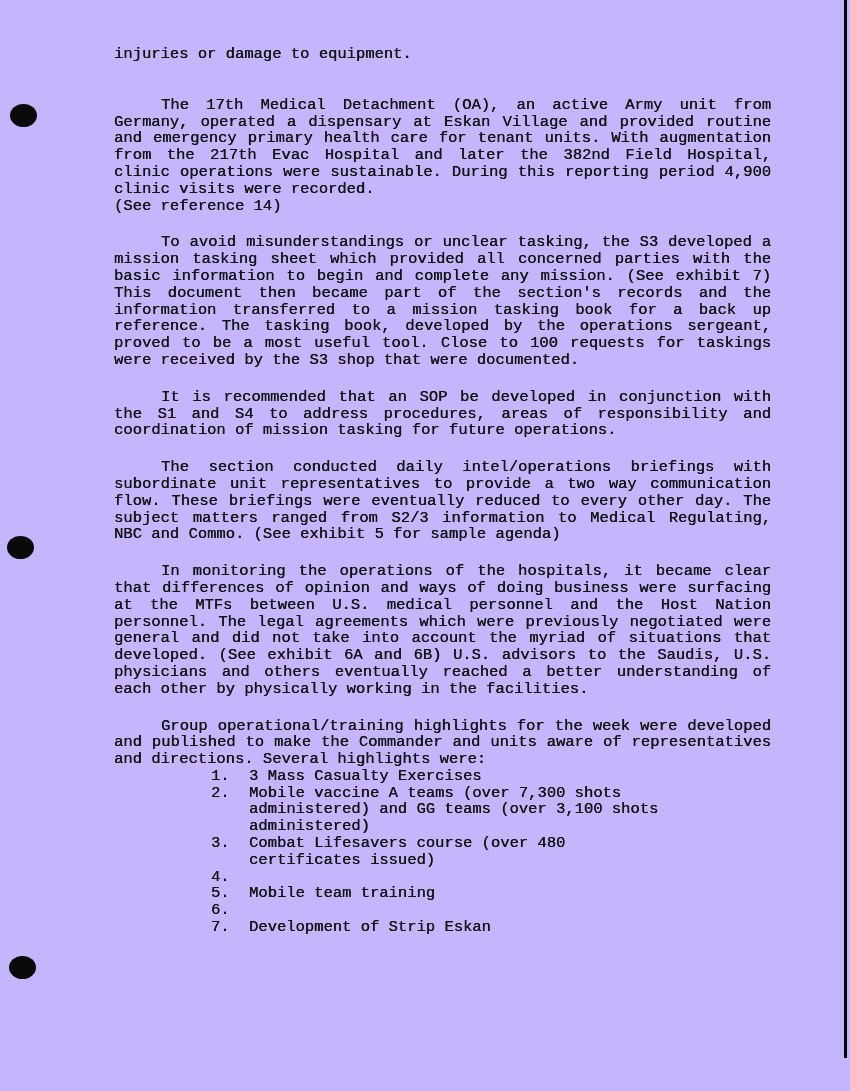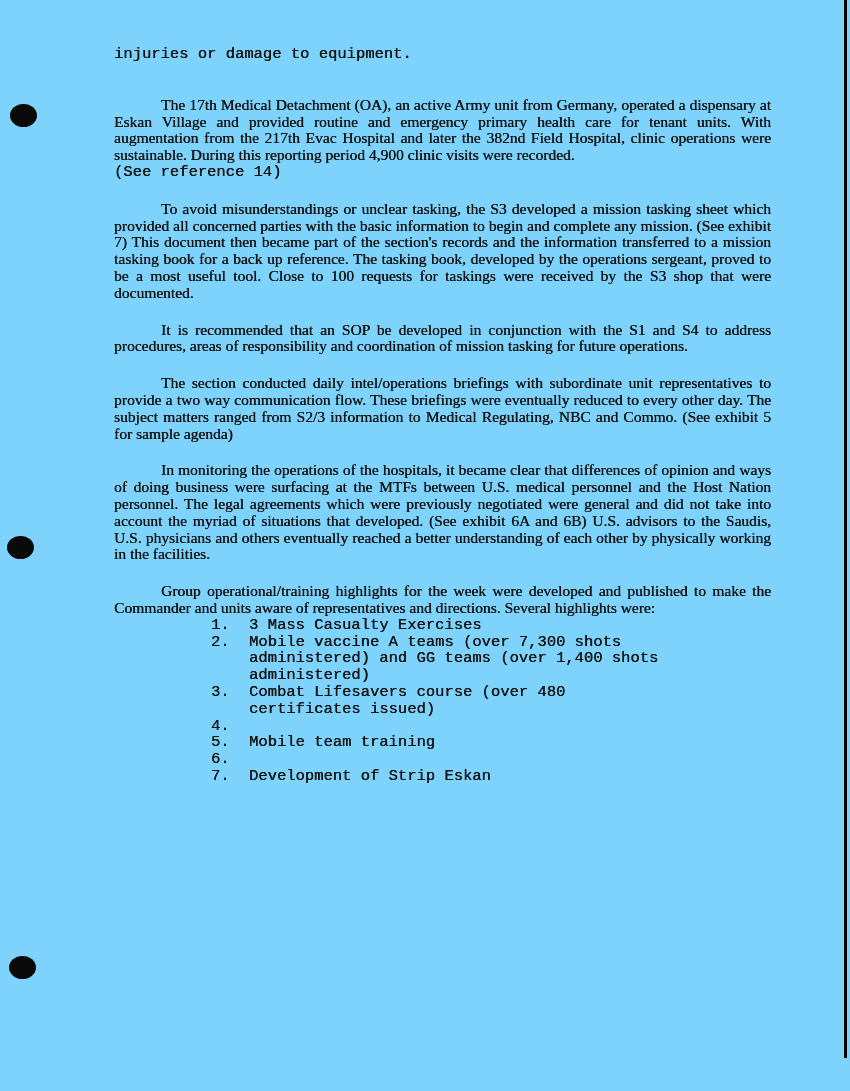--- a/index.html
+++ b/index.html
@@ -3,42 +3,41 @@
 <meta charset="utf-8">
 <style>
   * { box-sizing: border-box; }
   html, body { margin: 0; padding: 0; }
   body { background: #ffffff; }
 
   .page {
     position: relative;
     width: 850px;
     height: 1091px;
-    background: #7dd3fc;
+    background: #c4b5fd;
     overflow: hidden;
     font-family: "Liberation Mono", "DejaVu Sans Mono", monospace;
     color: #141414;
   }
 
   .text-block {
     position: absolute;
     left: 114px;
     top: 46px;
     width: 657px;
     font-size: 15.5px;
     line-height: 16.8px;
     text-shadow: 0.3px 0 0 currentColor; 
   }
 
   .leading { margin: 0 0 34px 0; }
 
   .para {
     margin: 0 0 20px 0;
     text-align: justify;
-    font-family: Liberation Serif, serif;
   }
   .para.indent { text-indent: 47px; }
   .para.tight { margin-bottom: 0; }
   .note { margin: 0 0 20px 0; }
 
   .list { padding-left: 97px; margin: 0; }
   .list-item { display: flex; }
   .list-item .num { flex: 0 0 38px; }
   .list-item .item-text { flex: 1 1 auto; max-width: 430px; }
 
@@ -90,21 +89,21 @@
 
     <p class="para indent tight">Group operational/training highlights for the week were developed and published to make the Commander and units aware of representatives and directions.  Several highlights were:</p>
 
     <div class="list">
       <div class="list-item">
         <span class="num">1.</span>
         <span class="item-text">3 Mass Casualty Exercises</span>
       </div>
       <div class="list-item">
         <span class="num">2.</span>
-        <span class="item-text">Mobile vaccine A teams (over 7,300 shots administered) and GG teams (over 1,400 shots administered)</span>
+        <span class="item-text">Mobile vaccine A teams (over 7,300 shots administered) and GG teams (over 3,100 shots administered)</span>
       </div>
       <div class="list-item">
         <span class="num">3.</span>
         <span class="item-text">Combat Lifesavers course (over 480 certificates issued)</span>
       </div>
       <div class="list-item">
         <span class="num">4.</span>
       </div>
       <div class="list-item">
         <span class="num">5.</span>

